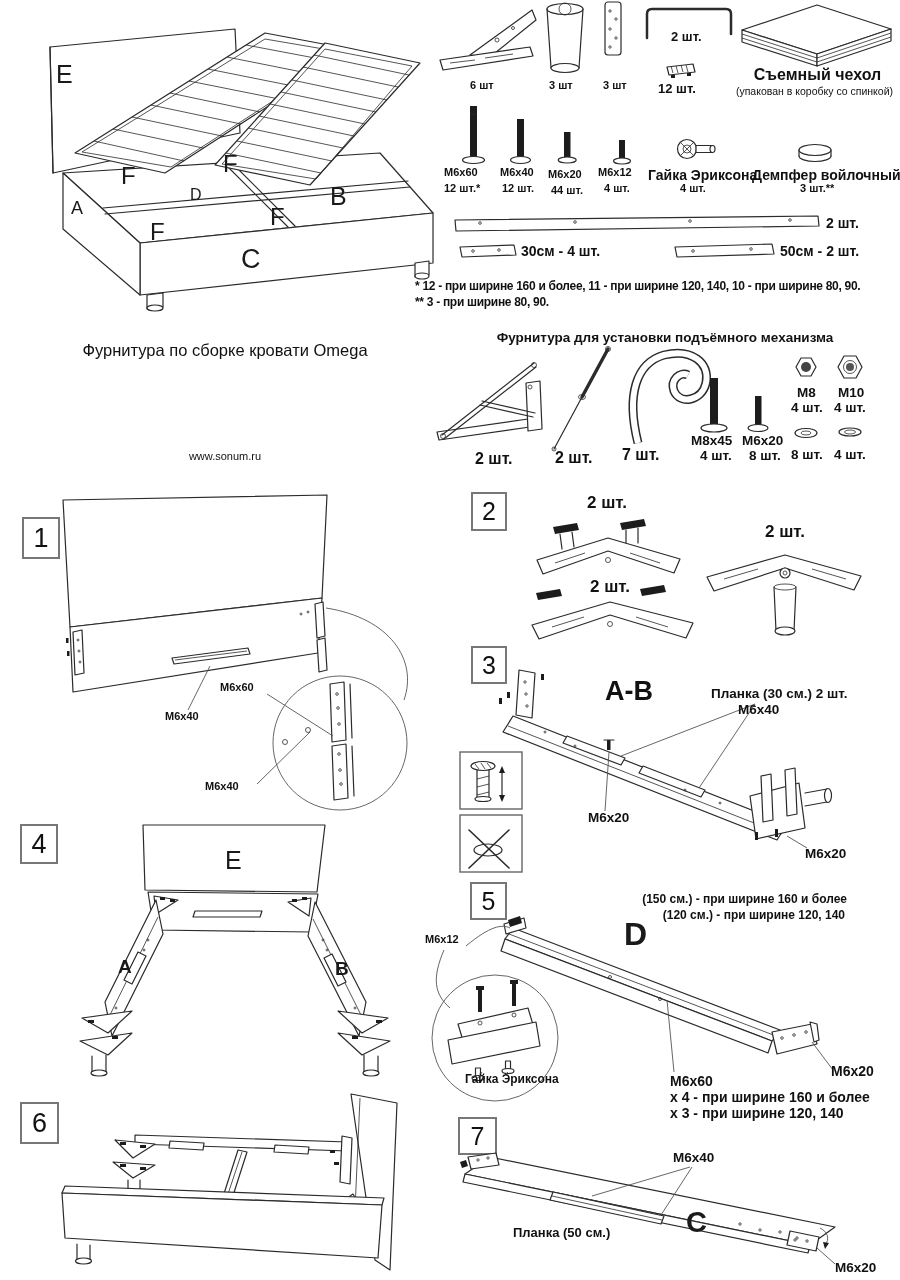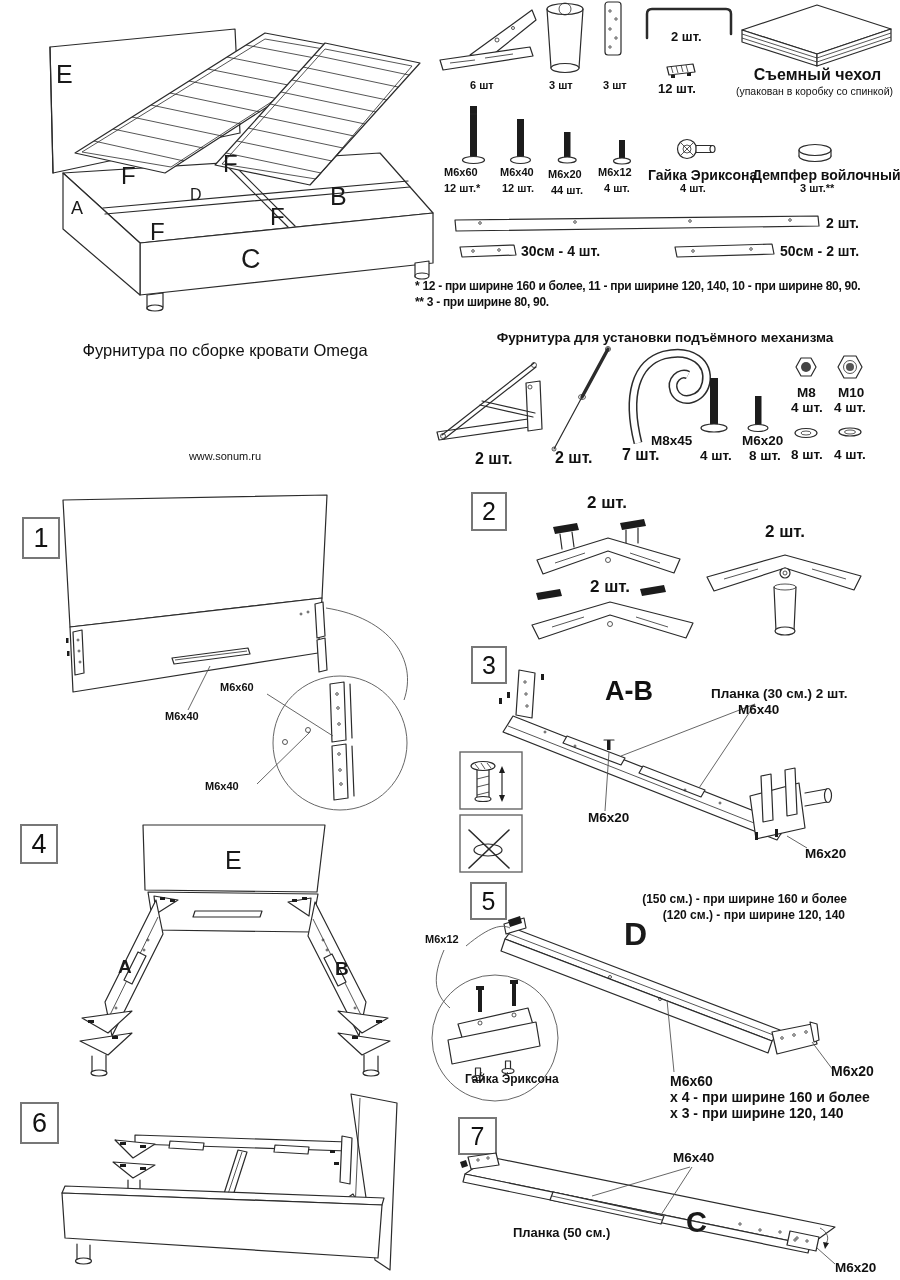--- a/index.html
+++ b/index.html
@@ -253,21 +253,21 @@
         <ellipse class="t" cx="376" cy="108" rx="5" ry="2"></ellipse>
     </g>
     <g>
       <ellipse class="o" cx="420" cy="107" rx="11" ry="4"></ellipse>
         <ellipse class="t" cx="420" cy="107" rx="5.5" ry="2"></ellipse>
     </g>
   </svg>
   <div class="lbl f16" style="left:475px;top:450px">2 шт.</div>
   <div class="lbl f16" style="left:555px;top:449px">2 шт.</div>
   <div class="lbl f16" style="left:622px;top:446px">7 шт.</div>
-  <div class="lbl f135" style="left:651px;top:433px">M8x45</div>
+  <div class="lbl f135" style="left:691px;top:433px">M8x45</div>
   <div class="lbl f135" style="left:700px;top:448px">4 шт.</div>
   <div class="lbl f135" style="left:742px;top:433px">M6x20</div>
   <div class="lbl f135" style="left:749px;top:448px">8 шт.</div>
   <div class="lbl f135" style="left:797px;top:385px">М8</div>
   <div class="lbl f135" style="left:791px;top:400px">4 шт.</div>
   <div class="lbl f135" style="left:838px;top:385px">М10</div>
   <div class="lbl f135" style="left:834px;top:400px">4 шт.</div>
   <div class="lbl f135" style="left:791px;top:447px">8 шт.</div>
   <div class="lbl f135" style="left:834px;top:447px">4 шт.</div>
 

